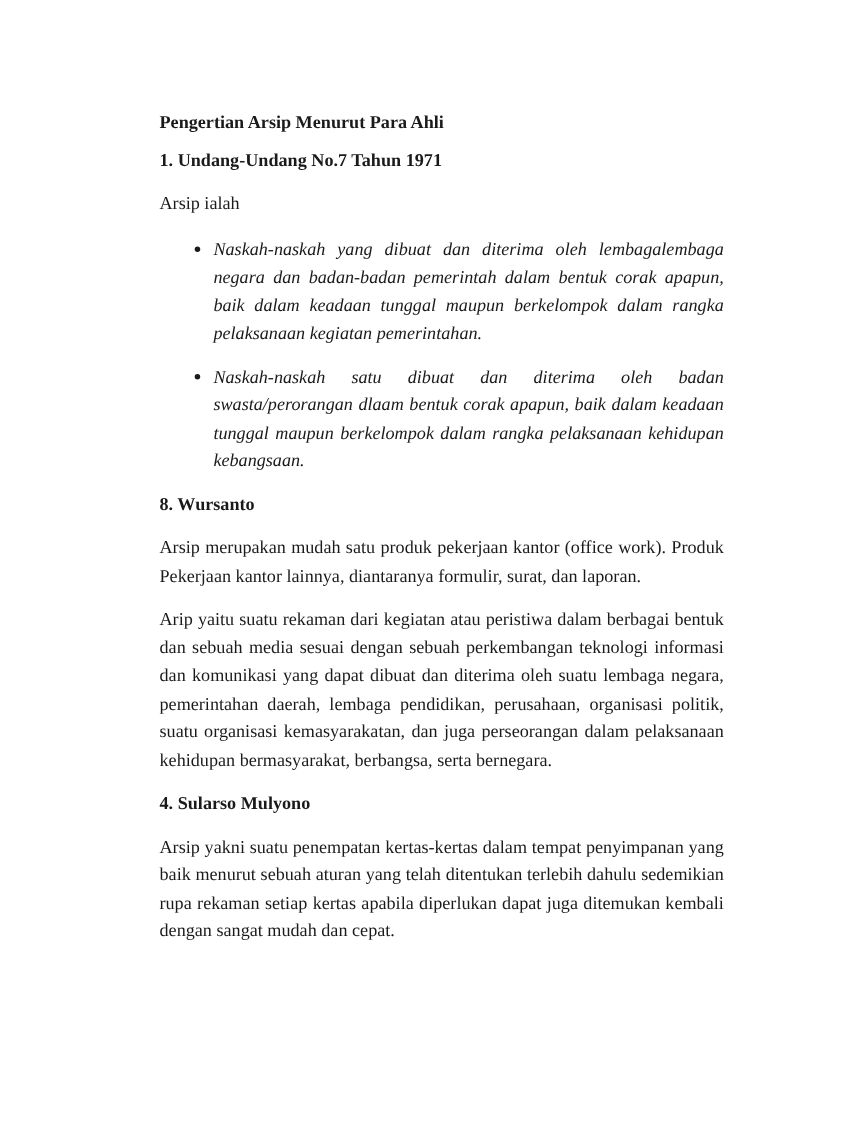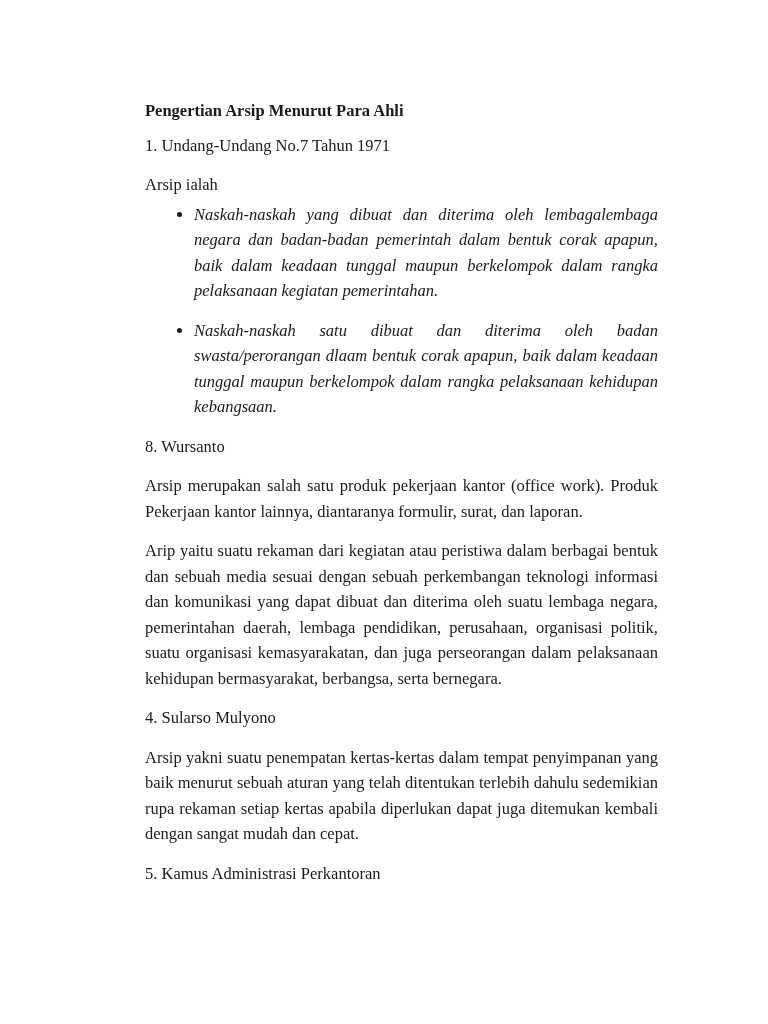--- a/index.html
+++ b/index.html
@@ -24,31 +24,31 @@
     background: #ffffff;
   }
   .doc-title {
     font-size: 16.5px;
     font-weight: bold;
     margin: 0 0 9px 0;
     line-height: 25.5px;
   }
   .heading {
     font-size: 16.5px;
-    font-weight: normal;
+    font-weight: bold;
     margin: 0 0 14px 0;
     line-height: 25.5px;
   }
   .para {
     margin: 0 0 14px 0;
     text-align: justify;
   }
   .intro {
     text-align: left;
-    margin-bottom: 4px;
+    margin-bottom: 16px;
   }
   ul.bullets {
     margin: 0 0 13px 0;
     padding-left: 49px;
     list-style: disc outside;
     font-style: italic;
   }
   ul.bullets li {
     text-align: justify;
     padding-left: 0;
@@ -68,29 +68,26 @@
     <h2 class="heading">1. Undang-Undang No.7 Tahun 1971</h2>
     <p class="para intro">Arsip ialah</p>
     <ul class="bullets">
       <li class="para">Naskah-naskah yang dibuat dan diterima oleh lembagalembaga negara dan badan-badan pemerintah dalam bentuk corak apapun, baik dalam keadaan tunggal maupun berkelompok dalam rangka pelaksanaan kegiatan pemerintahan.</li>
       <li class="para">Naskah-naskah satu dibuat dan diterima oleh badan swasta/perorangan dlaam bentuk corak apapun, baik dalam keadaan tunggal maupun berkelompok dalam rangka pelaksanaan kehidupan kebangsaan.</li>
     </ul>
   </section>
 
   <section>
     <h2 class="heading">8. Wursanto</h2>
-    <p class="para">Arsip merupakan salah satu produk pekerjaan kantor (office work). Produk Pekerjaan kantor lainnya, diantaranya formulir, surat, dan laporan.</p>
+    <p class="para">Arsip merupakan mudah satu produk pekerjaan kantor (office work). Produk Pekerjaan kantor lainnya, diantaranya formulir, surat, dan laporan.</p>
   </section>
 
   <section>
     <p class="para">Arip yaitu suatu rekaman dari kegiatan atau peristiwa dalam berbagai bentuk dan sebuah media sesuai dengan sebuah perkembangan teknologi informasi dan komunikasi yang dapat dibuat dan diterima oleh suatu lembaga negara, pemerintahan daerah, lembaga pendidikan, perusahaan, organisasi politik, suatu organisasi kemasyarakatan, dan juga perseorangan dalam pelaksanaan kehidupan bermasyarakat, berbangsa, serta bernegara.</p>
   </section>
 
   <section>
     <h2 class="heading">4. Sularso Mulyono</h2>
     <p class="para">Arsip yakni suatu penempatan kertas-kertas dalam tempat penyimpanan yang baik menurut sebuah aturan yang telah ditentukan terlebih dahulu sedemikian rupa rekaman setiap kertas apabila diperlukan dapat juga ditemukan kembali dengan sangat mudah dan cepat.</p>
   </section>
 
-  <section>
-    <h2 class="heading">5. Kamus Administrasi Perkantoran</h2>
-  </section>
 
 </div>
 
 </body></html>

